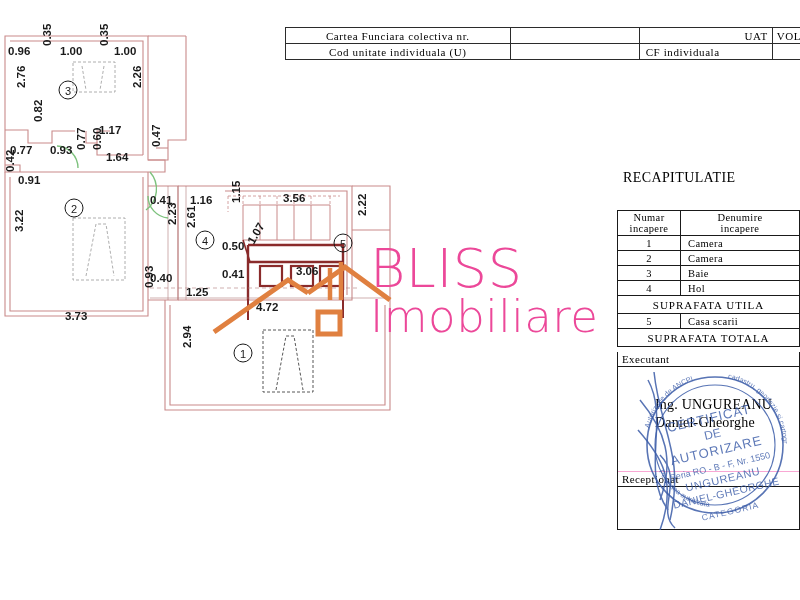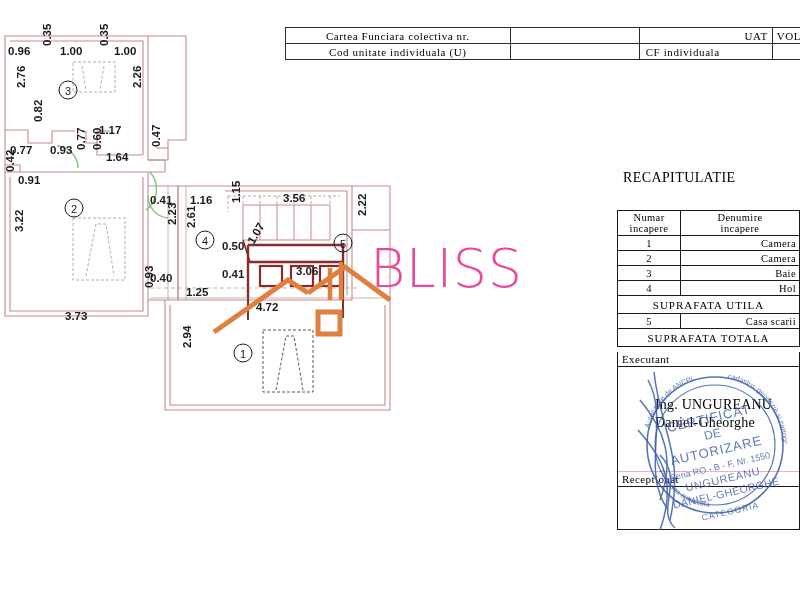--- a/index.html
+++ b/index.html
@@ -30,21 +30,21 @@
 
   
   #recap-wrap{left:617px;top:170px;width:183px;}
   #recap-title{font-size:14px;letter-spacing:.4px;margin-bottom:3px;
                padding-left:6px;}
   #recap{width:183px;border-collapse:collapse;font-size:10.5px;margin-top:24px;}
   #recap td,#recap th{border:1px solid #1a1a1a;height:14px;padding:0 3px;
                       font-weight:normal;letter-spacing:.4px;}
   #recap .hd{text-align:center;line-height:1.05;font-size:10.5px;padding:1px 2px;}
   #recap .num{width:56px;text-align:center;}
-  #recap .nm{text-align:right;padding-left:7px;}
+  #recap .nm{text-align:left;padding-left:7px;}
   #recap .span{text-align:center;letter-spacing:1px;font-size:11px;height:17px;}
 
   
   #exec-box{left:617px;top:352px;width:183px;height:178px;
             border:1px solid #1a1a1a;border-top:none;box-sizing:border-box;}
   .exec-row{font-size:11px;letter-spacing:.4px;padding:1px 0 1px 4px;
             border-bottom:1px solid #1a1a1a;}
   #exec-name{position:absolute;left:655px;top:396px;width:120px;
              font-size:14px;line-height:1.25;letter-spacing:.2px;}
   #stamp{left:630px;top:360px;width:170px;height:170px;pointer-events:none;}
@@ -233,20 +233,21 @@
     <div class="abs" style="left: 222px; top: 268px; font: bold 11.5px &quot;Liberation Sans&quot;, sans-serif; color: rgb(26, 26, 26); white-space: nowrap; transform-origin: 0px 0px;">0.41</div>
     <div class="abs" style="left: 296px; top: 265px; font: bold 11.5px &quot;Liberation Sans&quot;, sans-serif; color: rgb(26, 26, 26); white-space: nowrap; transform-origin: 0px 0px;">3.06</div>
     <div class="abs" style="left: 143px; top: 288px; font: bold 11.5px &quot;Liberation Sans&quot;, sans-serif; color: rgb(26, 26, 26); white-space: nowrap; transform-origin: 0px 0px; transform: rotate(-90deg);">0.93</div>
     <div class="abs" style="left: 186px; top: 286px; font: bold 11.5px &quot;Liberation Sans&quot;, sans-serif; color: rgb(26, 26, 26); white-space: nowrap; transform-origin: 0px 0px;">1.25</div>
     <div class="abs" style="left: 256px; top: 301px; font: bold 11.5px &quot;Liberation Sans&quot;, sans-serif; color: rgb(26, 26, 26); white-space: nowrap; transform-origin: 0px 0px;">4.72</div>
     <div class="abs" style="left: 181px; top: 348px; font: bold 11.5px &quot;Liberation Sans&quot;, sans-serif; color: rgb(26, 26, 26); white-space: nowrap; transform-origin: 0px 0px; transform: rotate(-90deg);">2.94</div>
   </div>
 
 <div class="abs" id="wm">
   <div class="l1">BLISS</div>
+  <div class="l2">Imobiliare</div>
 </div>
 
 <div class="abs" id="recap-wrap">
   <div id="recap-title">RECAPITULATIE</div>
   <table id="recap">
     <tbody>
         <tr>
       <th class="hd num">
         <div>Numar</div>
         <div>incapere</div>

